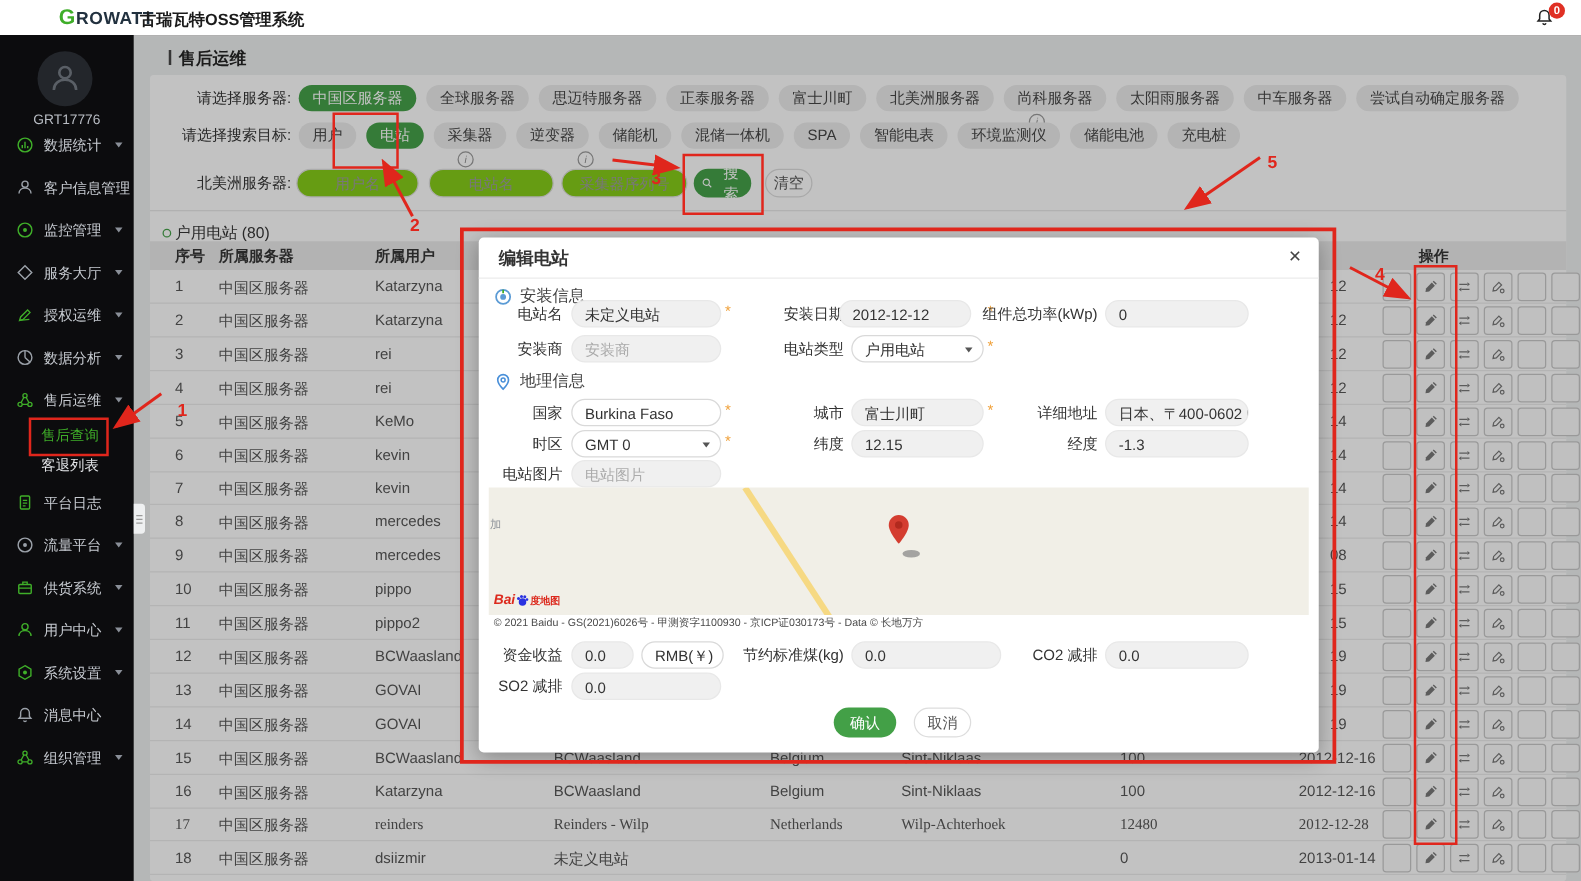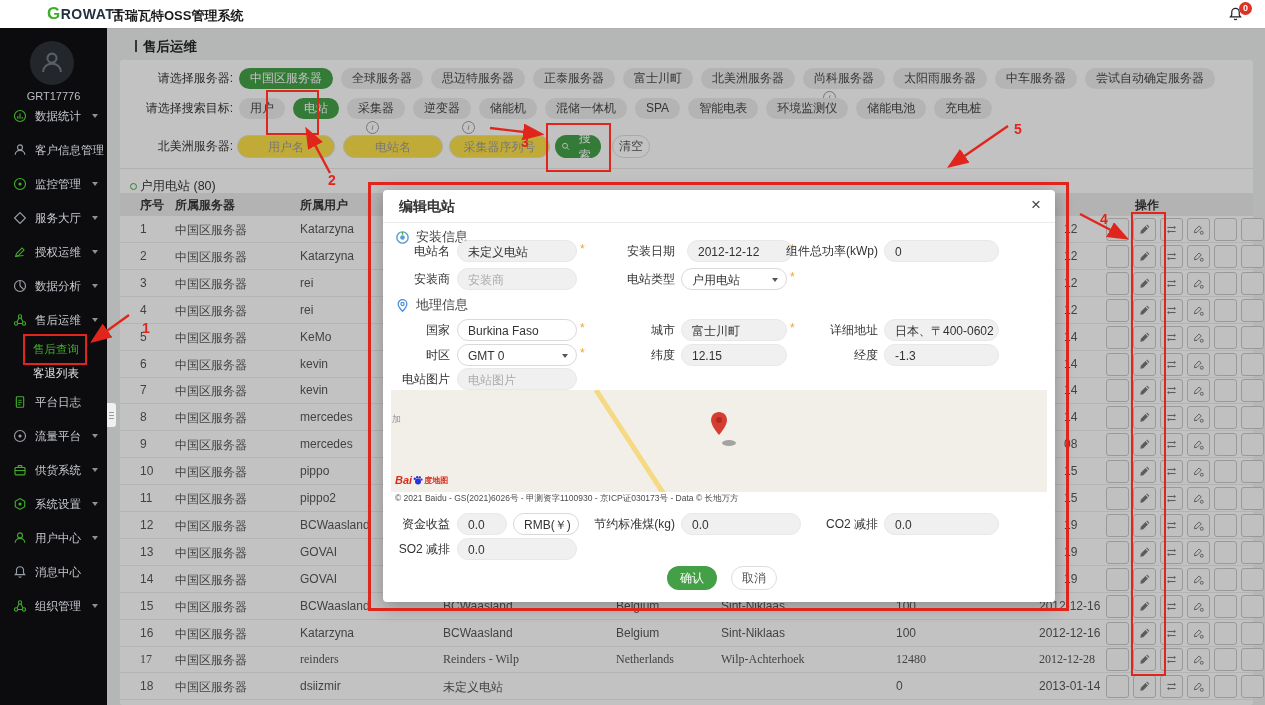--- a/index.html
+++ b/index.html
@@ -36,21 +36,21 @@
   .content{position:absolute;left:107px;top:28px;width:1158px;height:677px;background:#eef0f1;}
   .ptitle{position:absolute;left:28px;top:10px;font-size:13.5px;font-weight:bold;color:#222;}
   .ptitle .bar{display:inline-block;width:2px;height:12px;background:#444;margin-right:6px;vertical-align:-1px;}
   .panel{position:absolute;left:13px;top:32px;width:1133px;height:645px;background:#fff;border-radius:3px;}
   .flabel{position:absolute;left:0;width:113px;text-align:right;font-size:12px;color:#333;line-height:21px;}
   .chips{position:absolute;left:119px;display:flex;gap:8px;}
   .chip{height:21px;line-height:21px;padding:0 11px;border-radius:11px;background:#ececec;color:#444;font-size:12px;white-space:nowrap;cursor:pointer;}
   .chip.on{background:#43a047;color:#fff;}
   .info{position:absolute;width:11px;height:11px;border:1px solid #9a9a9a;border-radius:50%;color:#8a8a8a;
         font-size:8px;line-height:11px;text-align:center;font-style:italic;}
-  .sinp{position:absolute;height:23px;border:1px solid #e0e0e0;background:#fde047;border-radius:12px;text-align:center;
+  .sinp{position:absolute;height:23px;border:1px solid #e0e0e0;background:#84cc16;border-radius:12px;text-align:center;
         font-size:12px;color:#555;font-family:inherit;outline:none;box-sizing:border-box;}
   .sinp::placeholder{color:#9c9c9c;}
   .sbtn{position:absolute;height:23px;border:none;border-radius:12px;background:#43a047;color:#fff;font-size:12px;
         display:flex;align-items:center;justify-content:center;gap:4px;cursor:pointer;font-family:inherit;}
   .cbtn{position:absolute;height:23px;border:1px solid #ddd;border-radius:12px;background:#fff;color:#555;font-size:12px;
         display:flex;align-items:center;justify-content:center;cursor:pointer;font-family:inherit;}
   .divider{position:absolute;left:0;right:0;height:1px;background:#e8e8e8;}
   .sect{position:absolute;left:20px;top:118px;font-size:12.5px;color:#333;}
   .gdot{position:absolute;left:10px;top:123px;width:5px;height:5px;border:1.5px solid #43a047;border-radius:50%;}
 
@@ -284,30 +284,30 @@
         </div>
         <div class="mi">
           <svg viewBox="0 0 16 16" class="ic green">
             <use href="#sym-box"></use>
           </svg>
           <span>供货系统</span>
           <span class="chev"></span>
         </div>
         <div class="mi">
           <svg viewBox="0 0 16 16" class="ic green">
+            <use href="#sym-person"></use>
+          </svg>
+          <span>用户中心</span>
+          <span class="chev"></span>
+        </div>
+        <div class="mi">
+          <svg viewBox="0 0 16 16" class="ic green">
             <use href="#sym-hex"></use>
           </svg>
           <span>系统设置</span>
-          <span class="chev"></span>
-        </div>
-        <div class="mi">
-          <svg viewBox="0 0 16 16" class="ic green">
-            <use href="#sym-person"></use>
-          </svg>
-          <span>用户中心</span>
           <span class="chev"></span>
         </div>
         <div class="mi">
           <svg viewBox="0 0 16 16" class="ic gray">
             <use href="#sym-bell"></use>
           </svg>
           <span>消息中心</span>
         </div>
         <div class="mi">
           <svg viewBox="0 0 16 16" class="ic green">
@@ -1063,21 +1063,21 @@
       <svg viewBox="0 0 16 16">
           <use href="#sym-install"></use>
         </svg>
       <span>安装信息</span>
     </div>
 
     <div class="mlabel" style="left:0;width:67px;top:50px">电站名</div>
     <div class="pill" style="left:74px;top:50px;width:120px">未定义电站</div>
     <div class="req" style="left:197px;top:52px">*</div>
     <div class="mlabel" style="left:200px;width:92px;top:50px">安装日期</div>
-    <div class="pill" style="left:304px;top:50px;width:106px">2012-12-12</div>
+    <div class="pill" style="left:288px;top:50px;width:106px">2012-12-12</div>
     <div class="req" style="left:407px;top:52px">*</div>
     <div class="mlabel" style="left:400px;width:95px;top:50px">组件总功率(kWp)</div>
     <div class="pill" style="left:501px;top:50px;width:115px">0</div>
 
     <div class="mlabel" style="left:0;width:67px;top:78px">安装商</div>
     <div class="pill ph" style="left:74px;top:78px;width:120px">安装商</div>
     <div class="mlabel" style="left:200px;width:92px;top:78px">电站类型</div>
     <div class="pill white" style="left:298px;top:78px;width:106px"><span>户用电站</span><span class="schev"></span></div>
     <div class="req" style="left:407px;top:80px">*</div>
 

